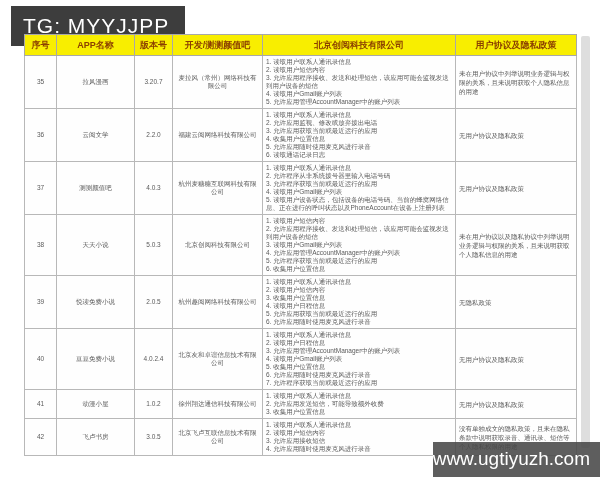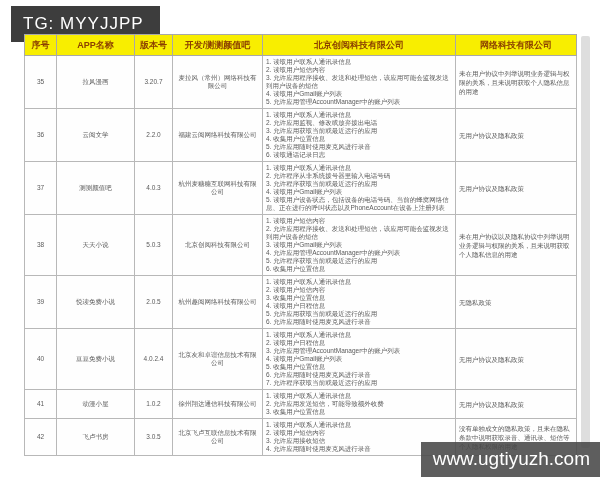--- a/index.html
+++ b/index.html
@@ -8,21 +8,21 @@
     background:#ffffff;
     font-family:"Liberation Sans","DejaVu Sans",sans-serif;
   }
   .page-edge{
     position:absolute;top:36px;right:10px;width:9px;height:412px;
     background:#dedede;border-radius:2px;
   }
   .tg-banner{
     position:absolute;top:6px;left:11px;
     background:#3d3d3d;color:#ffffff;
-    font-size:17px;letter-spacing:1px;
+    font-size:21px;letter-spacing:1px;
     padding:8px 16px 8px 12px;
     white-space:nowrap;
   }
   table.privacy{
     position:absolute;top:34px;left:24px;width:552px;
     border-collapse:collapse;table-layout:fixed;
     background:#fefefe;
   }
   th{
     background:#f8ee00;color:#8b4000;
@@ -39,21 +39,21 @@
     word-break:break-all;
   }
   td.cell-seq,td.cell-app-name,td.cell-version,td.cell-developer{text-align:center;}
   td.cell-issues{vertical-align:top;text-align:left;}
   td.cell-issues div{line-height:8px;}
   td.cell-policy{text-align:left;line-height:9px;}
   .watermark{
     position:absolute;right:0;bottom:3px;
     background:rgba(72,72,72,0.88);
     color:#ffffff;font-size:19px;
-    padding:6px 10px 7px 12px;
+    padding:6px 10px 7px 0;
     white-space:nowrap;
   }
 </style>
 </head>
 <body>
 
 <div class="tg-banner">TG: MYYJJPP</div>
 
 <div class="page-edge"></div>
 
@@ -66,21 +66,21 @@
       <col style="width:193px">
       <col style="width:121px">
   </colgroup>
   <thead>
     <tr>
       <th>序号</th>
       <th>APP名称</th>
       <th>版本号</th>
       <th>开发/测测颜值吧</th>
       <th>北京创阅科技有限公司</th>
-      <th>网络科技有限公司</th>
+      <th>用户协议及隐私政策</th>
     </tr>
   </thead>
   <tbody id="table-body">
       <tr>
         <td class="cell-seq">35</td>
         <td class="cell-app-name">拉风漫画</td>
         <td class="cell-version">3.20.7</td>
         <td class="cell-developer">麦拉风（常州）网络科技有限公司</td>
         <td class="cell-issues">
           <div>1. 读取用户联系人通讯录信息</div>

